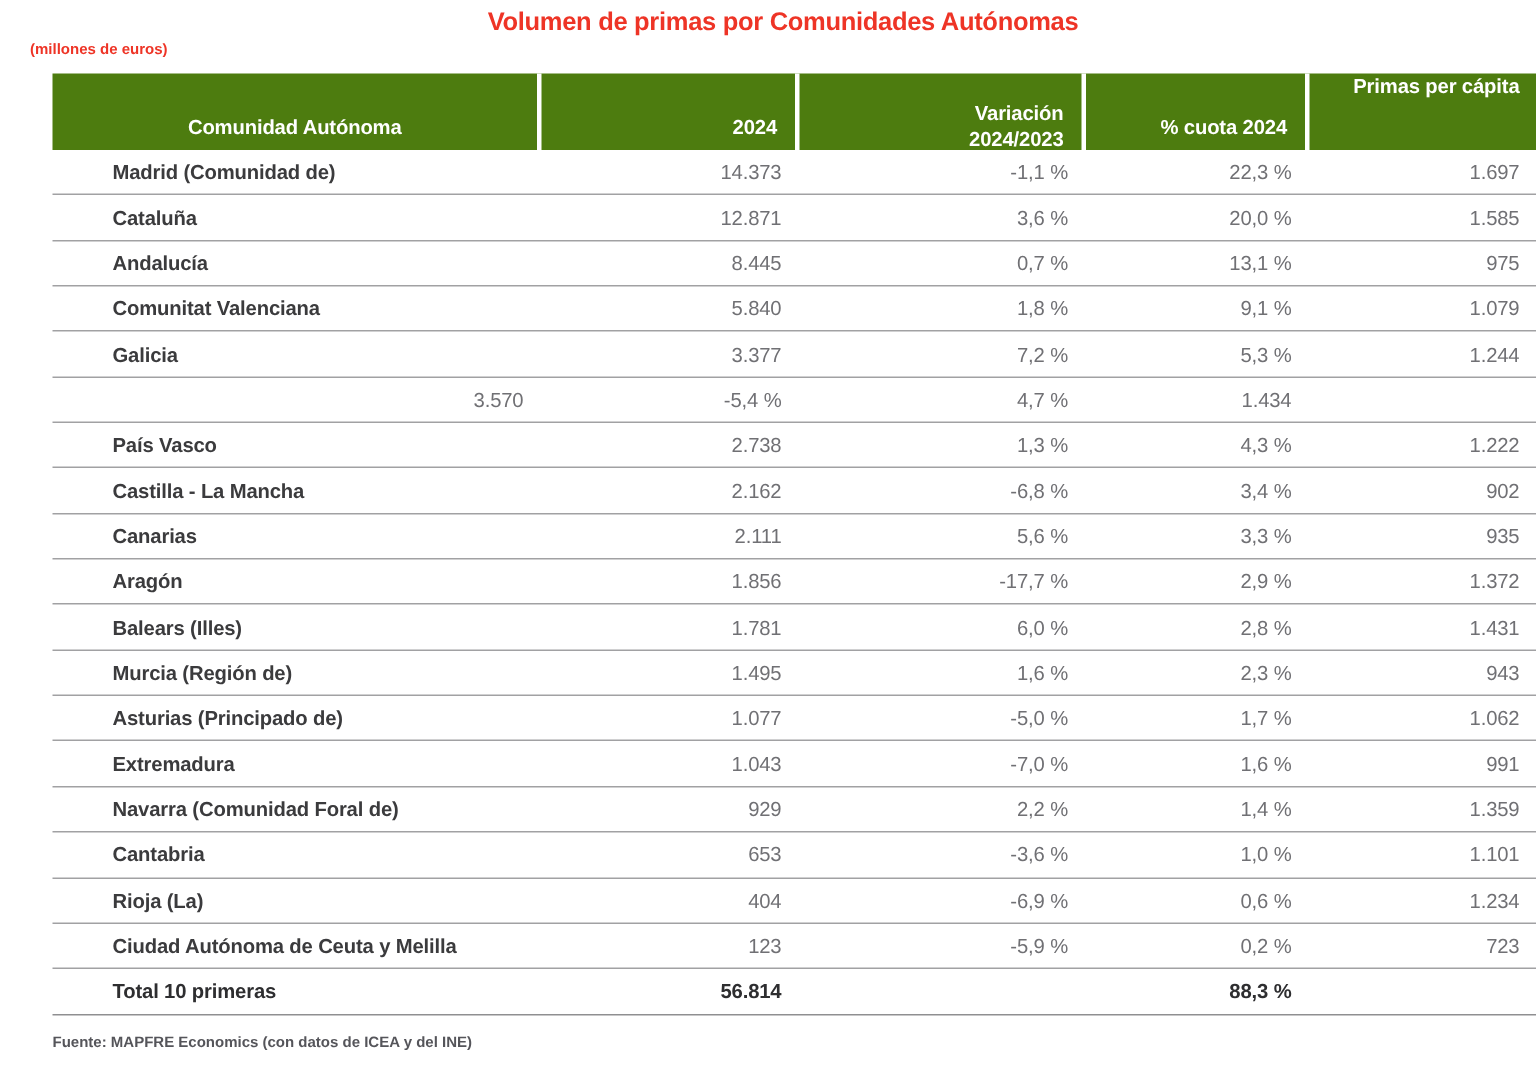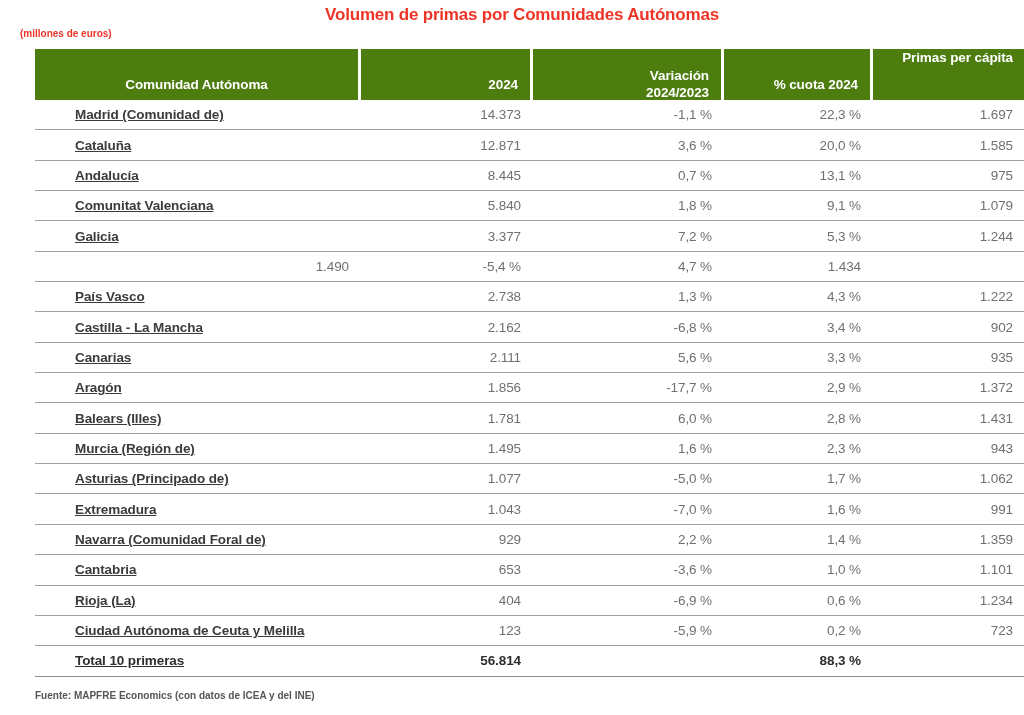--- a/index.html
+++ b/index.html
@@ -58,21 +58,20 @@
     height: 30.35px;
     align-items: center;
     border-bottom: 1.5px solid #a1a1a3;
   }
   .td { font-size: 13.5px; letter-spacing: -0.1px; }
   .td.name {
     padding-left: 40px;
     font-weight: bold;
     color: #3b3b3d;
     white-space: nowrap;
-    text-decoration: underline;
   }
   .td.num {
     text-align: right;
     padding-right: 12px;
     color: #707074;
   }
   .tr.total { border-bottom: 1.5px solid #8f8f91; }
   .tr.total .td { font-weight: bold; color: #2e2e30; }
 
   
@@ -142,21 +141,21 @@
       <div class="td num">1.079</div>
     </div>
     <div class="tr">
       <div class="td name">Galicia</div>
       <div class="td num">3.377</div>
       <div class="td num">7,2 %</div>
       <div class="td num">5,3 %</div>
       <div class="td num">1.244</div>
     </div>
     <div class="tr">
-      <div class="td num">1.490</div>
+      <div class="td num">3.570</div>
       <div class="td num">-5,4 %</div>
       <div class="td num">4,7 %</div>
       <div class="td num">1.434</div>
     </div>
     <div class="tr">
       <div class="td name">País Vasco</div>
       <div class="td num">2.738</div>
       <div class="td num">1,3 %</div>
       <div class="td num">4,3 %</div>
       <div class="td num">1.222</div>

